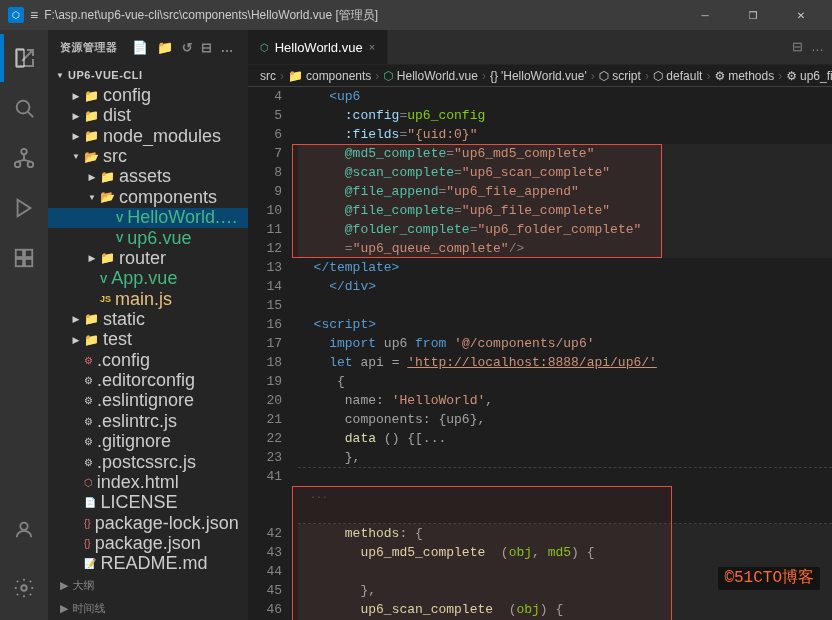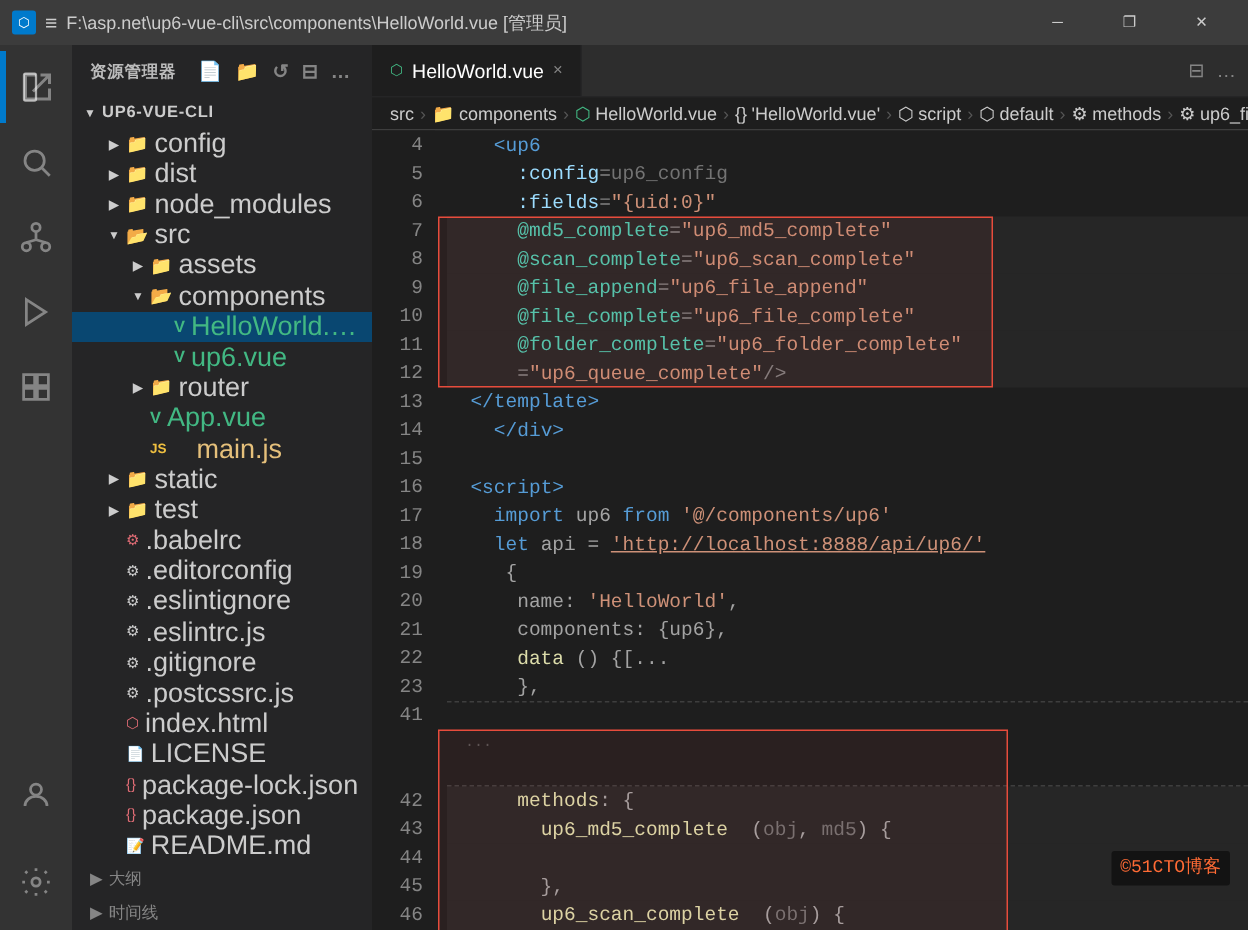--- a/index.html
+++ b/index.html
@@ -183,40 +183,40 @@
     .code-line.highlighted { background: rgba(255, 255, 255, 0.04); }
 
     
     .t-tag { color: #569cd6; }
     .t-attr { color: #9cdcfe; }
     .t-event { color: #4ec9b0; }
     .t-punct { color: #808080; }
     .t-key { color: #569cd6; }
     .t-string { color: #ce9178; }
     .t-str-url { color: #ce9178; text-decoration: underline; }
-    .t-word { color: #737373; }
+    .t-word { color: #84cc16; }
     .t-comment { color: #6a9955; }
     .t-plain { color: #a3a3a3; }
     .t-fn { color: #dcdcaa; }
 
     
     .highlight-box {
       position: absolute;
       border: 1.5px solid #e74c3c;
       pointer-events: none;
       background: rgba(231, 76, 60, 0.06);
     }
 
     .watermark {
       position: absolute;
       bottom: 30px;
       right: 12px;
       background: rgba(0,0,0,0.5);
       color: #ff6b35;
-      font-size: 12px;
+      font-size: 16px;
       padding: 2px 6px;
       border-radius: 2px;
       pointer-events: none;
     }
   </style>
 </head>
 <body>
 
 <div class="titlebar">
   <div class="titlebar-left">
@@ -353,37 +353,37 @@
       <span style="margin-right:4px;">📁</span>
       <span class="tree-label">router</span>
     </div>
     <div class="tree-item" style="padding-left:36px;">
       <span class="tree-arrow"></span>
       <span style="margin-right:4px;color:#42b883;font-size:11px;font-weight:bold;">V</span>
       <span class="tree-label vuefile">App.vue</span>
     </div>
     <div class="tree-item" style="padding-left:36px;">
       <span class="tree-arrow"></span>
-      <span style="margin-right:20px;color:#f0c040;font-size:9px;font-weight:bold;">JS</span>
+      <span style="margin-right:4px;color:#f0c040;font-size:9px;font-weight:bold;">JS</span>
       <span class="tree-label jsfile">main.js</span>
     </div>
     <div class="tree-item" style="padding-left:20px;">
       <span class="tree-arrow">▶</span>
       <span style="margin-right:4px;">📁</span>
       <span class="tree-label">static</span>
     </div>
     <div class="tree-item" style="padding-left:20px;">
       <span class="tree-arrow">▶</span>
       <span style="margin-right:4px;color:#e06c75;">📁</span>
       <span class="tree-label">test</span>
     </div>
     <div class="tree-item" style="padding-left:20px;">
       <span class="tree-arrow"></span>
       <span style="margin-right:4px;color:#e06c75;font-size:10px;">⚙</span>
-      <span class="tree-label">.babelrc</span>
+      <span class="tree-label">.config</span>
     </div>
     <div class="tree-item" style="padding-left:20px;">
       <span class="tree-arrow"></span>
       <span style="margin-right:4px;font-size:10px;">⚙</span>
       <span class="tree-label">.editorconfig</span>
     </div>
     <div class="tree-item" style="padding-left:20px;">
       <span class="tree-arrow"></span>
       <span style="margin-right:4px;font-size:10px;">⚙</span>
       <span class="tree-label">.eslintignore</span>

